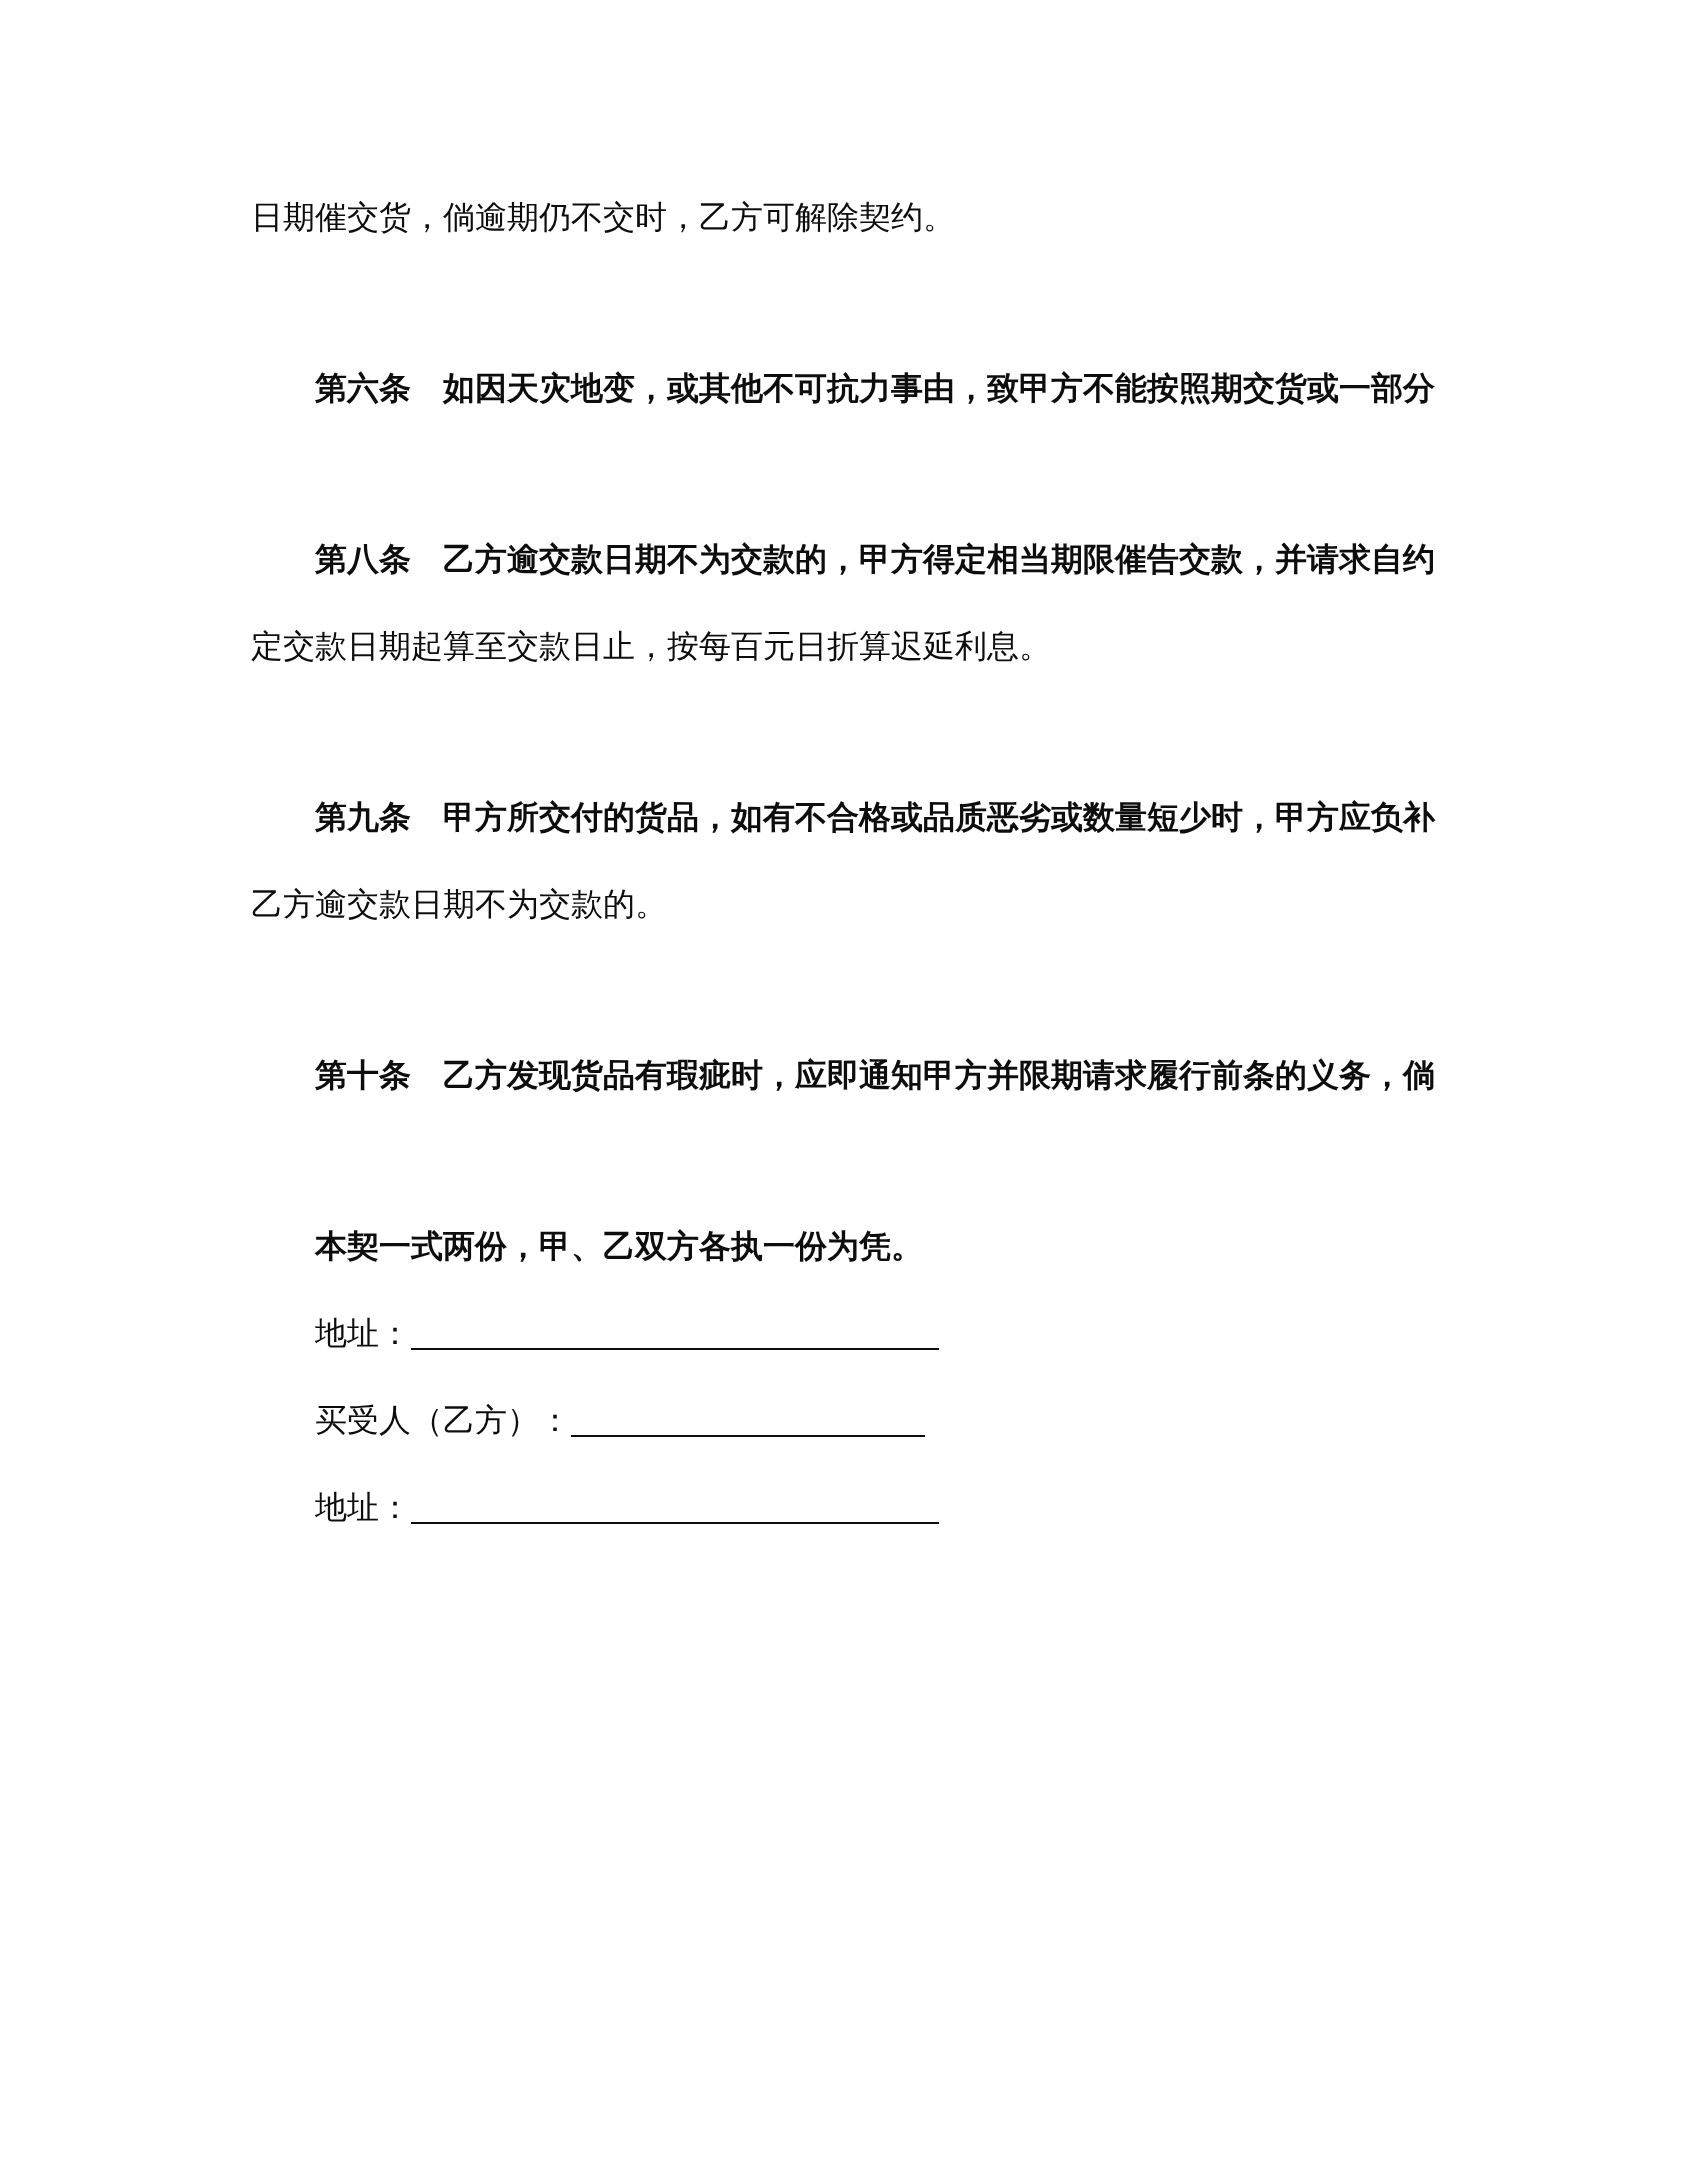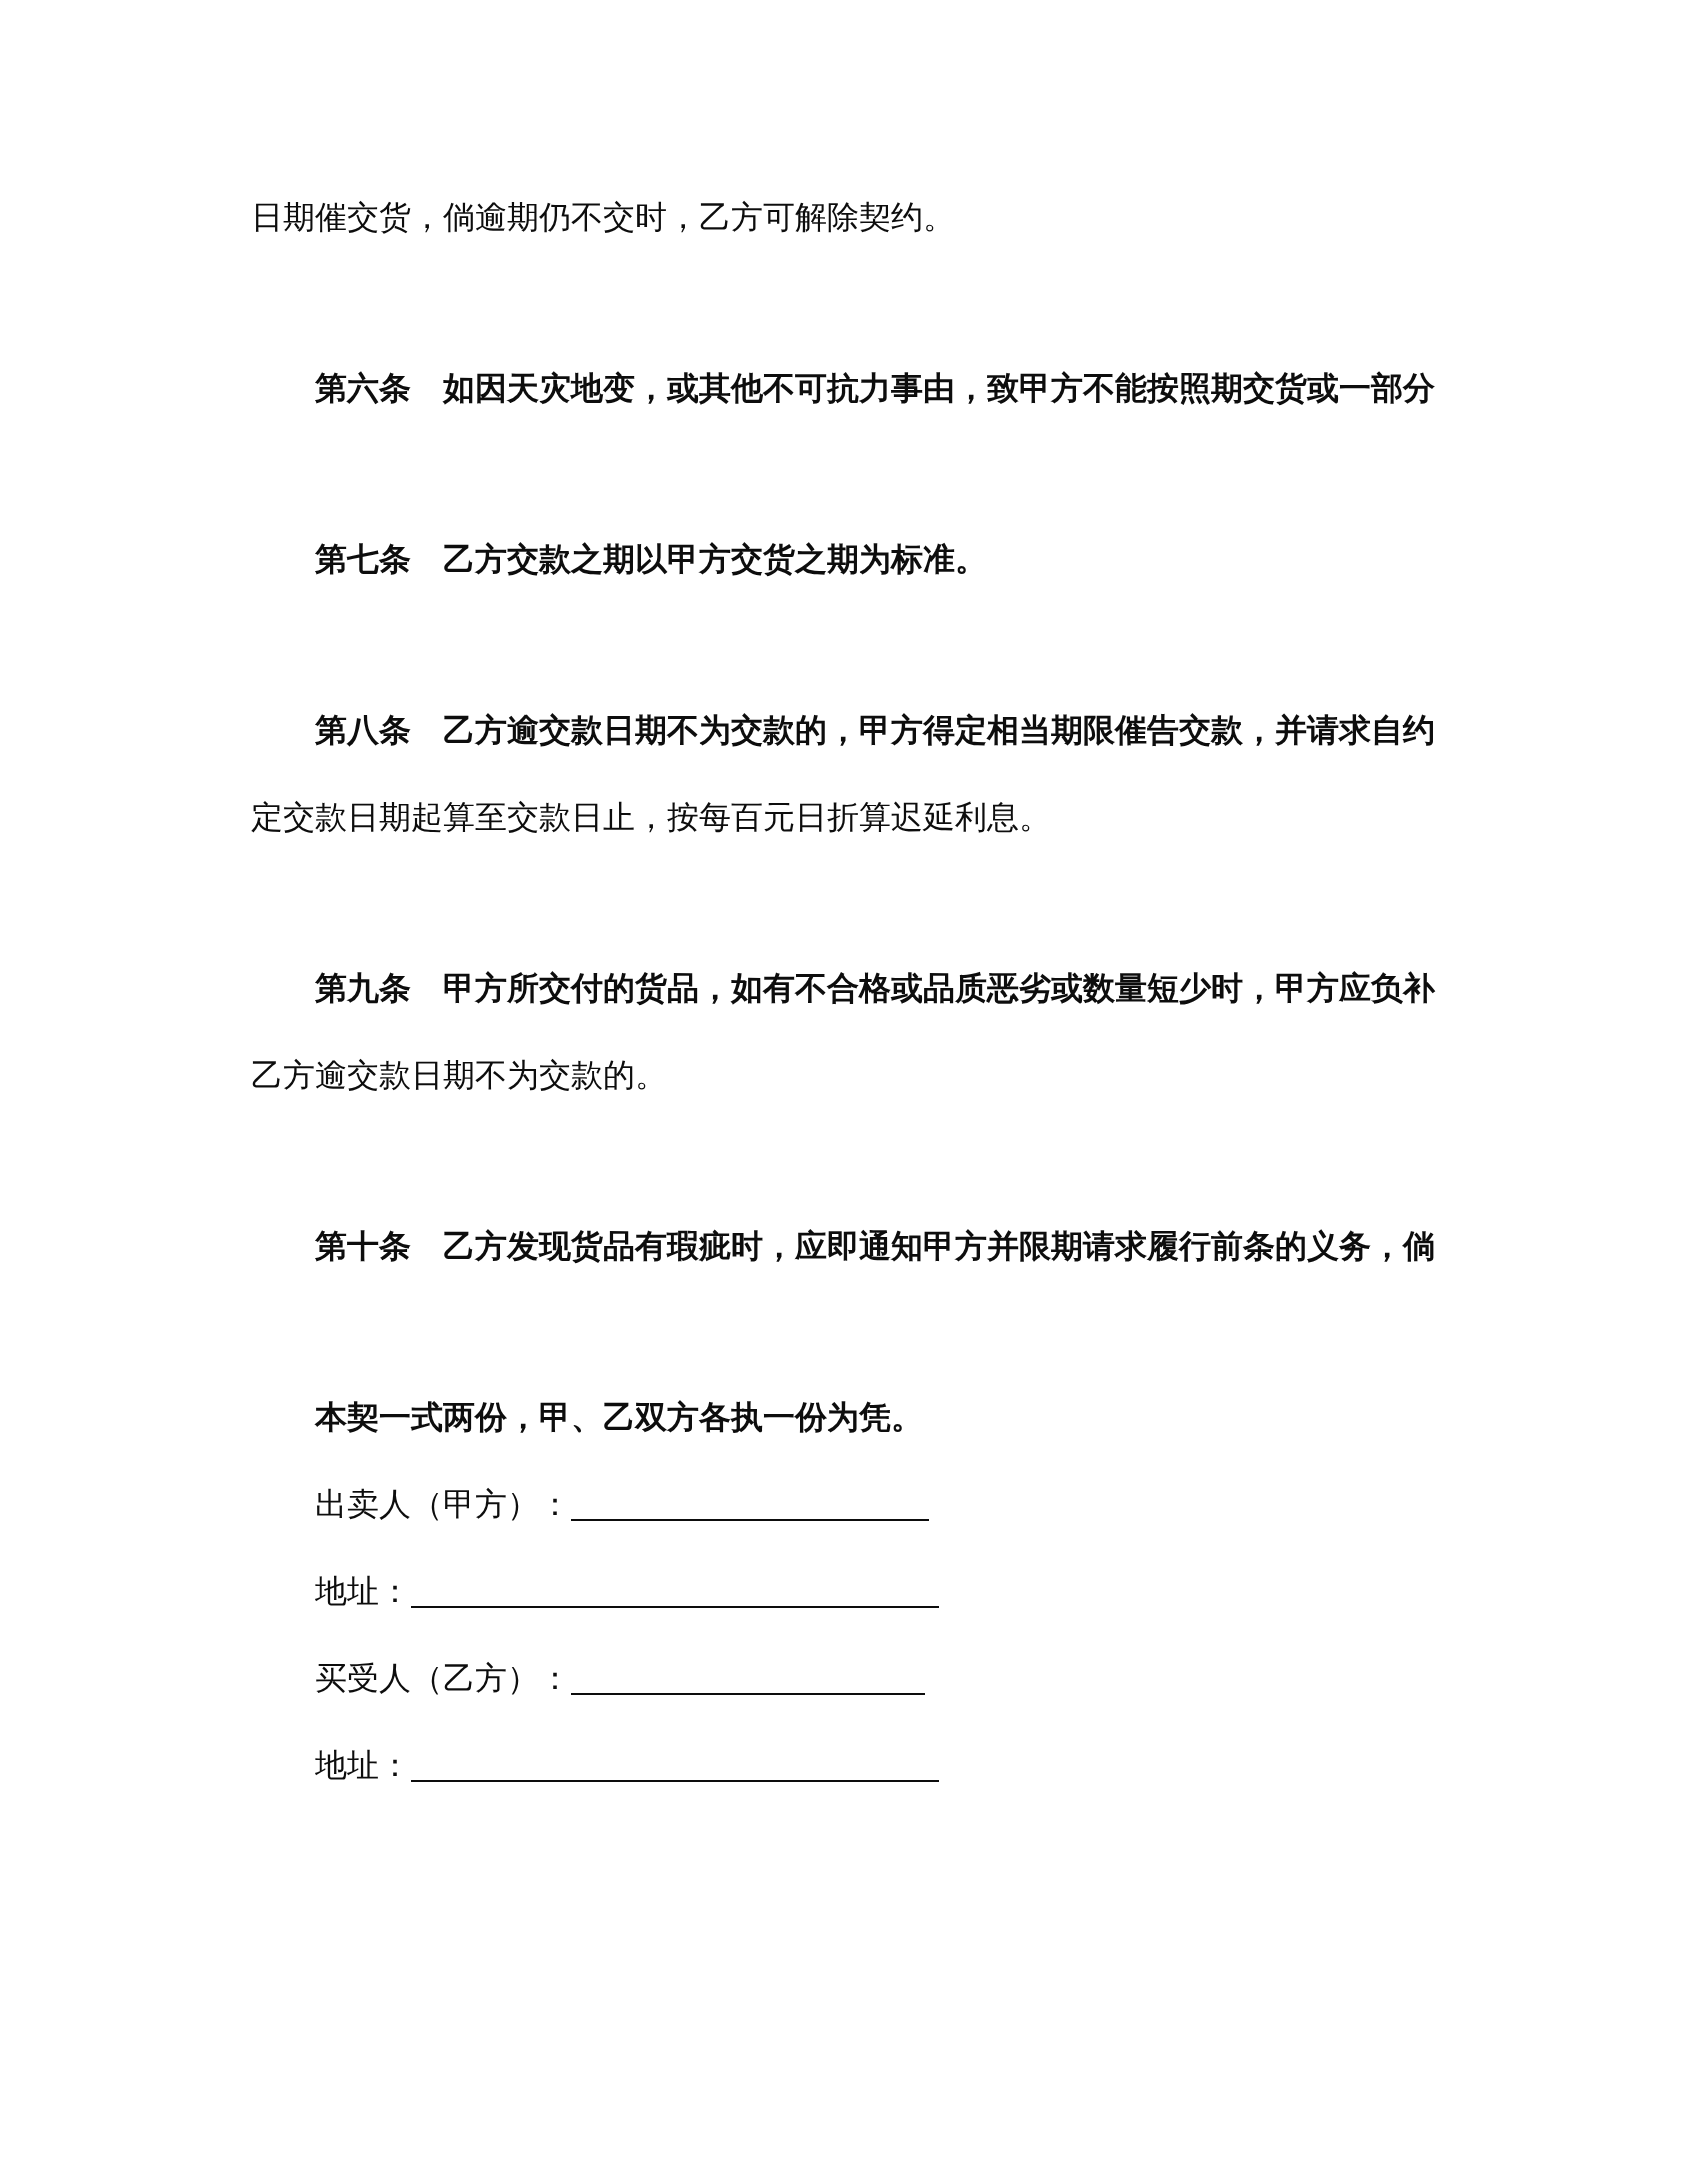--- a/index.html
+++ b/index.html
@@ -39,26 +39,24 @@
     vertical-align: -5.5px;
   }
 </style>
 </head>
 <body>
 
 <div class="page">
   <div class="doc" id="doc">
       <div class="line">日期催交货，倘逾期仍不交时，乙方可解除契约。</div>
       <div class="line indent gap">第六条　如因天灾地变，或其他不可抗力事由，致甲方不能按照期交货或一部分</div>
-      <div class="line indent gap">第七条　乙方交款之期以甲方交货之期为标准。</div>
       <div class="line indent gap">第八条　乙方逾交款日期不为交款的，甲方得定相当期限催告交款，并请求自约</div>
       <div class="line">定交款日期起算至交款日止，按每百元日折算迟延利息。</div>
       <div class="line indent gap">第九条　甲方所交付的货品，如有不合格或品质恶劣或数量短少时，甲方应负补</div>
       <div class="line">乙方逾交款日期不为交款的。</div>
       <div class="line indent gap">第十条　乙方发现货品有瑕疵时，应即通知甲方并限期请求履行前条的义务，倘</div>
       <div class="line indent gap">本契一式两份，甲、乙双方各执一份为凭。</div>
-      <div class="line indent"><span>出卖人（甲方）：</span><span class="blank" style="width: 358px;"></span></div>
       <div class="line indent"><span>地址：</span><span class="blank" style="width: 528px;"></span></div>
       <div class="line indent"><span>买受人（乙方）：</span><span class="blank" style="width: 354px;"></span></div>
       <div class="line indent"><span>地址：</span><span class="blank" style="width: 528px;"></span></div>
     </div>
 </div>
 
 
 </body></html>

